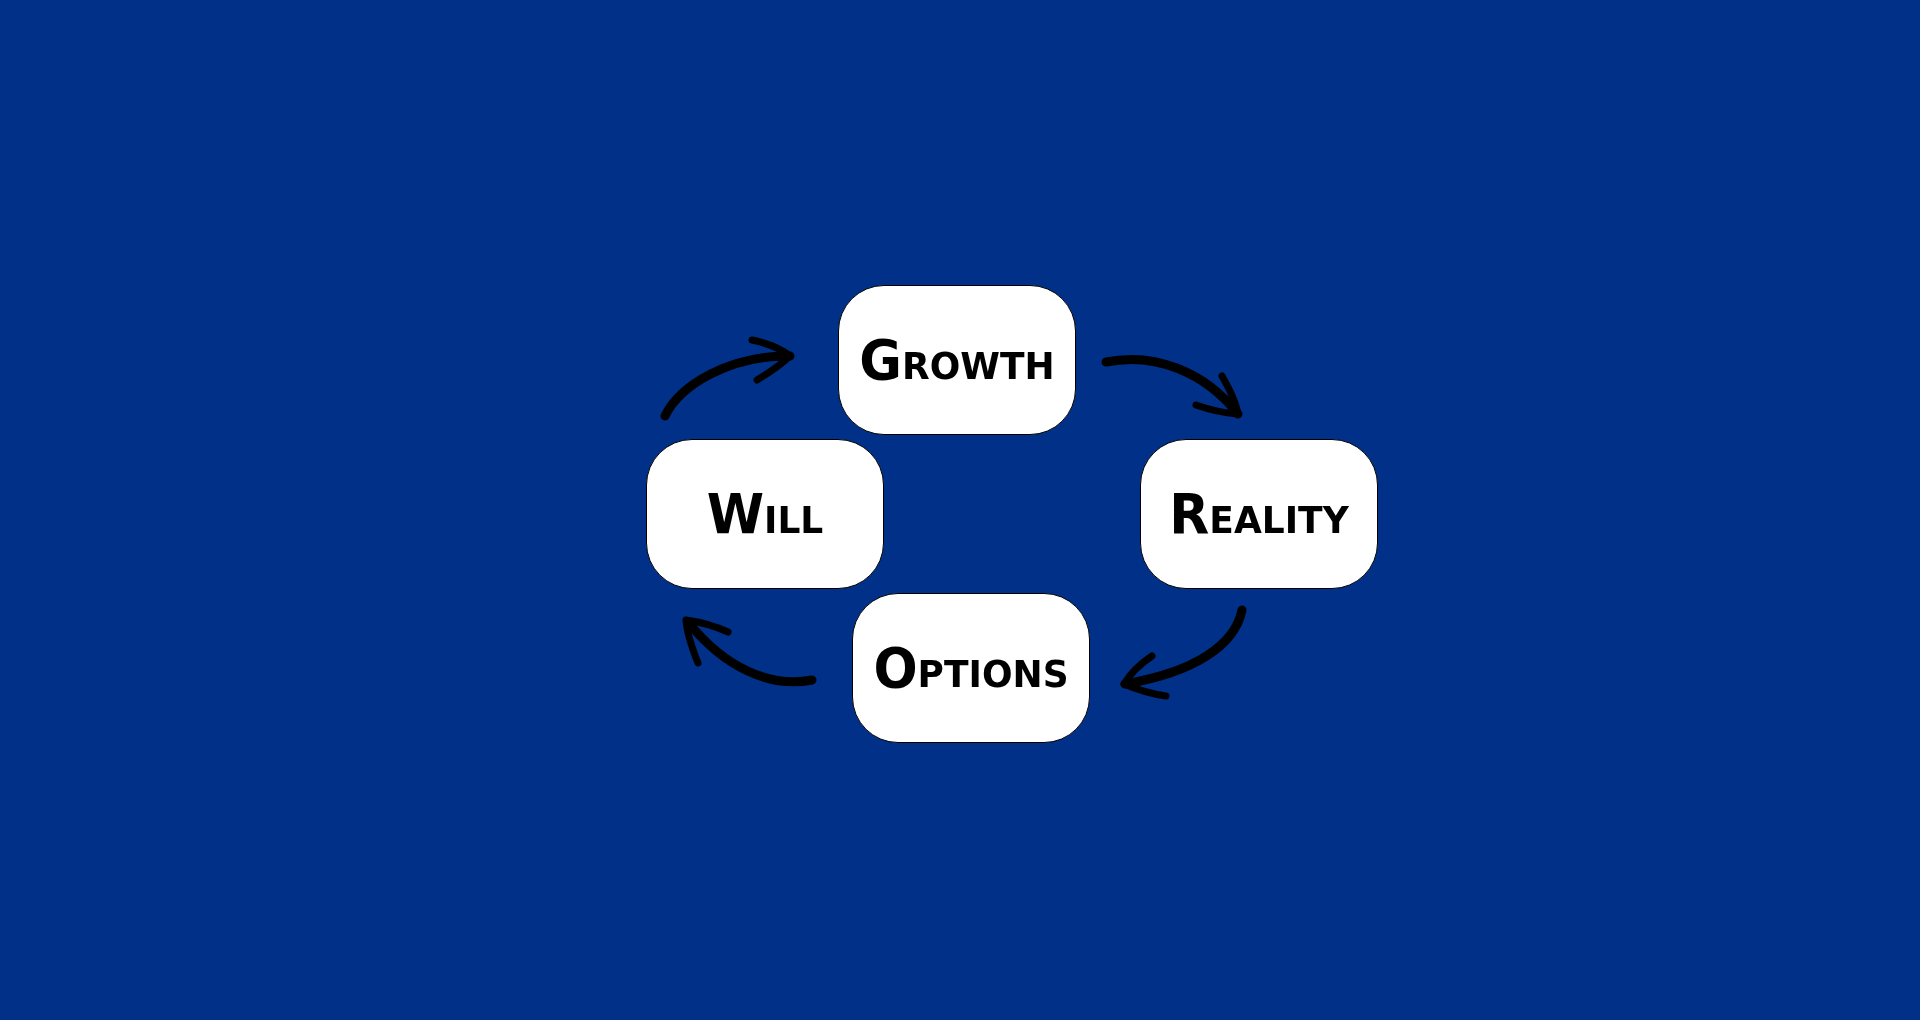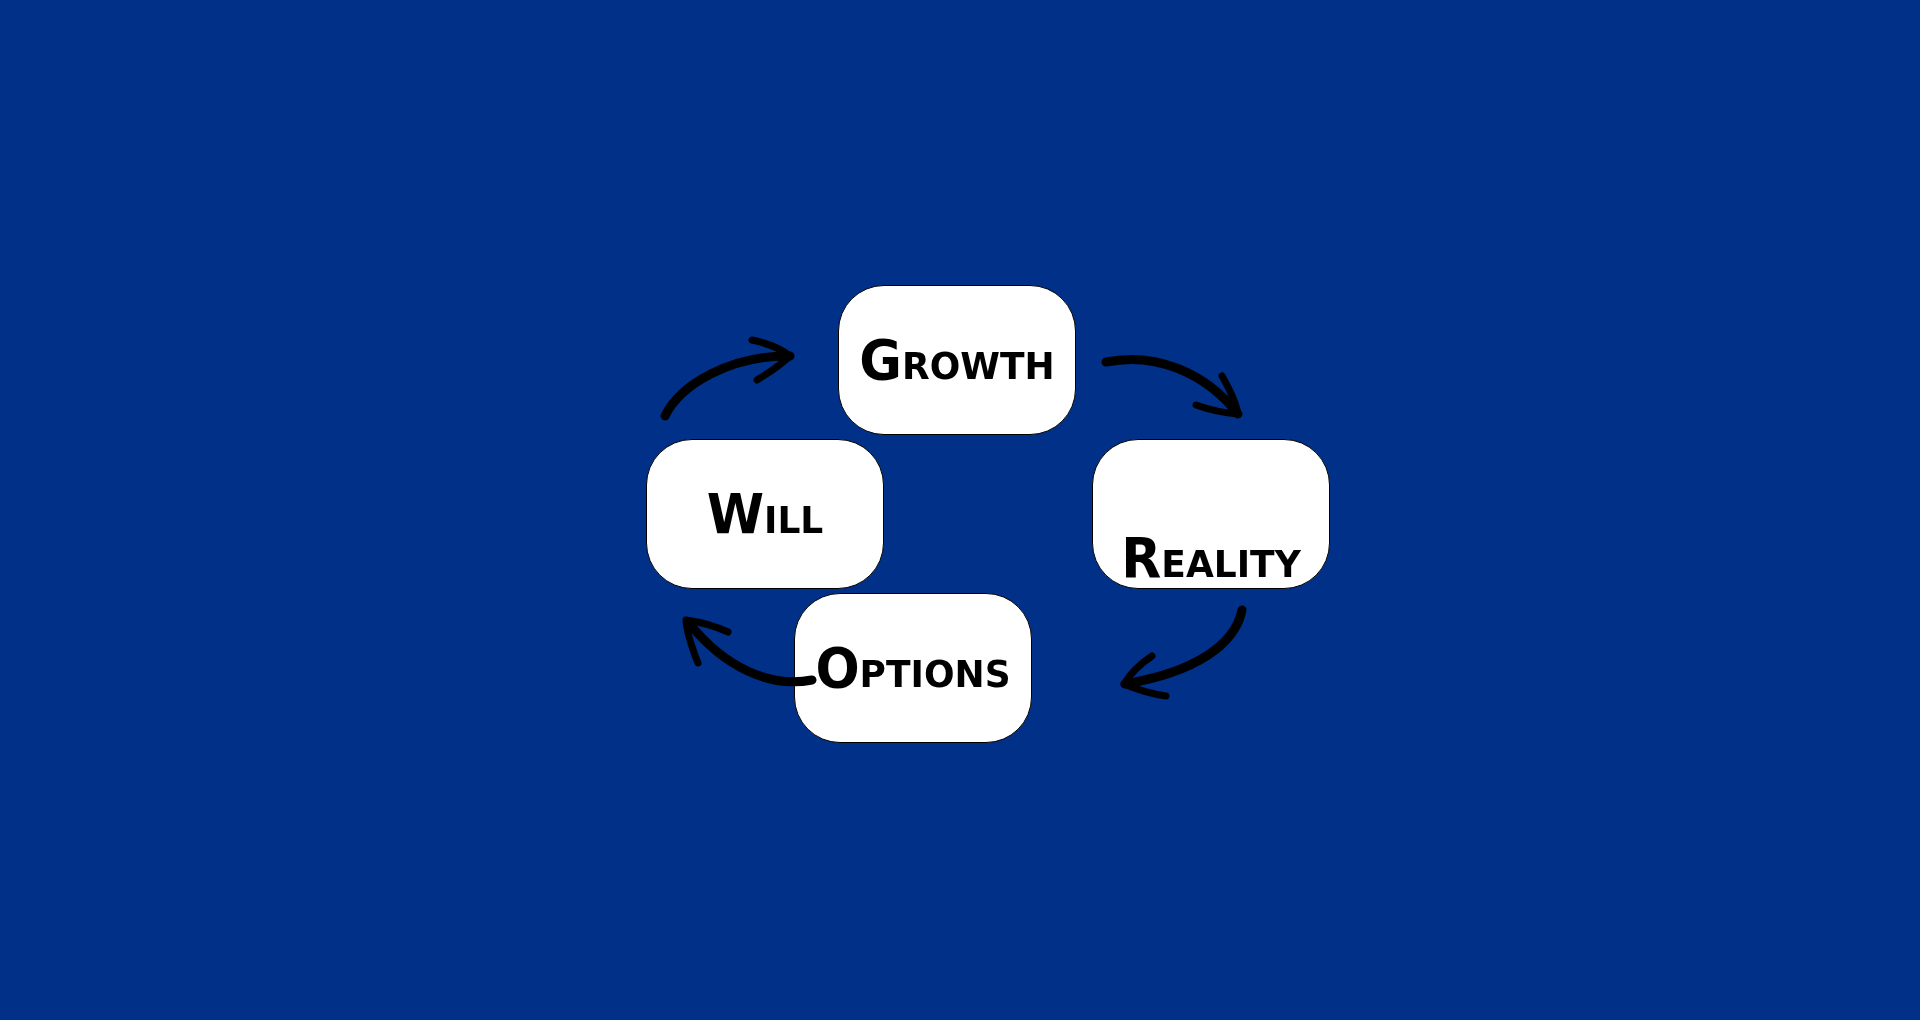--- a/index.html
+++ b/index.html
@@ -21,22 +21,22 @@
   .node .label {
     font-family: "DejaVu Sans", sans-serif;
     font-weight: bold;
     font-variant: small-caps;
     font-size: 52px;
     letter-spacing: 0px;
     color: #000;
     transform: scaleY(1.05);
   }
   #growth { left: 838px; top: 285px; }
-  #reality { left: 1092px; top: 439px; align-items: flex-end; }
-  #options { left: 794px; top: 593px; }
+  #reality { left: 1140px; top: 439px; }
+  #options { left: 852px; top: 593px; }
   #will { left: 598px; top: 439px; margin-left: 48px; }
   svg.arrows { position: absolute; left: 0; top: 0; }
 </style>
 </head>
 <body>
 
 <div id="growth" class="node">
   <span class="label">Growth</span>
 </div>
 <div id="reality" class="node">

